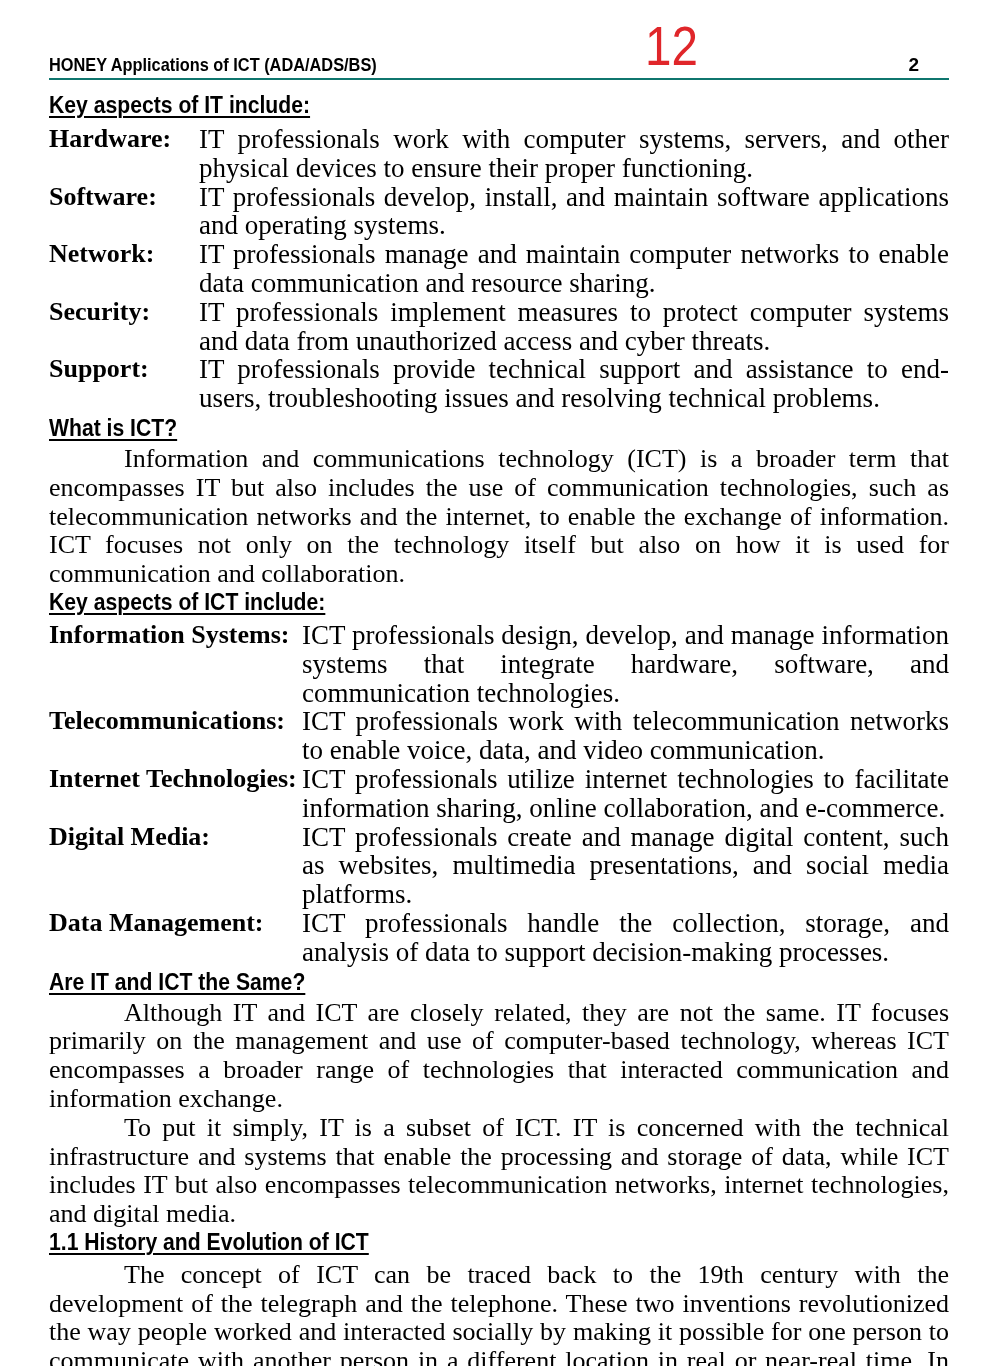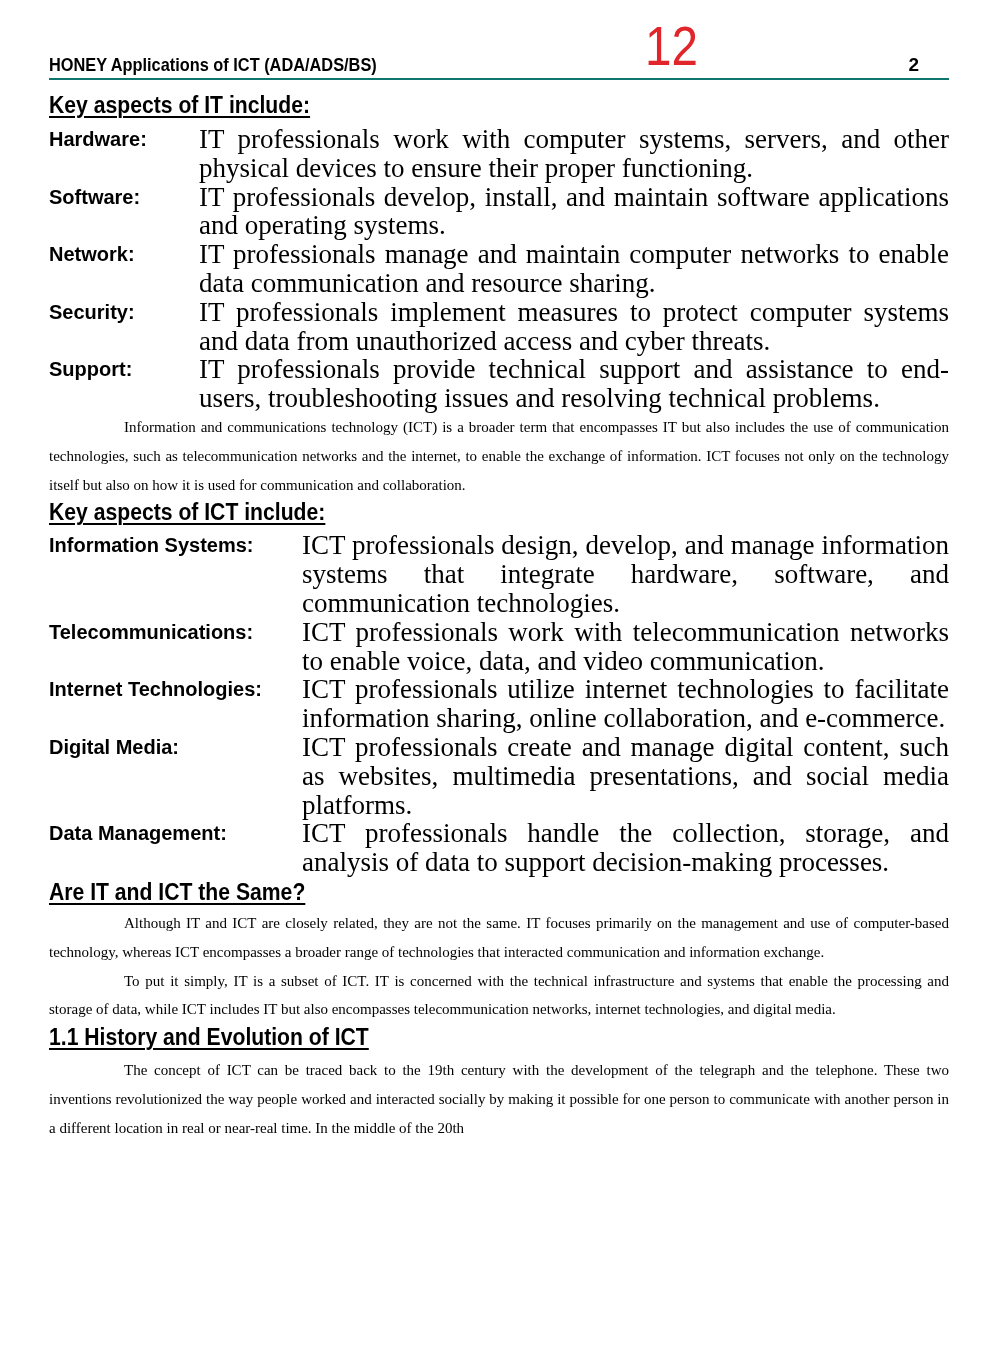--- a/index.html
+++ b/index.html
@@ -4,26 +4,26 @@
 <style>
   html, body { margin: 0; padding: 0; background: #ffffff; }
   body { width: 997px; height: 1366px; position: relative; overflow: hidden; color: #000; }
   .page { position: absolute; left: 49px; top: 0; width: 900px; }
   .header { position: relative; height: 78px; border-bottom: 2px solid #0f766e; }
   .header .title { position: absolute; left: 0; bottom: 2px; font-family: "Liberation Sans", sans-serif; font-size: 19px; font-weight: bold; transform: scaleX(0.86); transform-origin: left bottom; white-space: nowrap; }
   .header .big-num { position: absolute; left: 596px; top: 18px; font-family: "Liberation Sans", sans-serif; font-size: 56px; color: #e0262a; transform: scaleX(0.85); transform-origin: left top; line-height: 1; }
   .header .pnum { position: absolute; right: 30px; bottom: 2px; font-family: "Liberation Sans", sans-serif; font-size: 19px; font-weight: bold; }
   h2 { margin: 0; font-family: "Liberation Sans", sans-serif; font-weight: bold; font-size: 23px; line-height: 27px; display: inline-block; transform: scaleX(0.92); transform-origin: left; text-decoration: underline; text-decoration-thickness: 2px; text-underline-offset: 3px; }
   .hwrap { height: 30px; }
-  .body-text { font-family: "Liberation Serif", serif; font-size: 15px; line-height: 28.8px; text-align: justify; }
+  .body-text { font-family: "Liberation Serif", serif; font-size: 26px; line-height: 28.8px; text-align: justify; }
   .para { text-indent: 75px; margin: 0; text-align: justify; }
   .deflist { display: grid; margin: 0; }
   .deflist.it { grid-template-columns: 150px 750px; }
   .deflist.ict { grid-template-columns: 253px 647px; }
-  .term { font-weight: bold; font-family: Liberation Sans, sans-serif; font-size: 20px; line-height: 28.8px; }
+  .term { font-weight: bold; font-family: Liberation Serif, serif; font-size: 26px; line-height: 28.8px; }
   .def { font-family: "Liberation Serif", serif; font-size: 27px; line-height: 28.8px; text-align: justify; }
 </style>
 </head>
 <body>
 
 <div class="page">
   <div class="header">
     <span class="title">HONEY Applications of ICT (ADA/ADS/BS)</span>
     <span class="big-num">12</span>
     <span class="pnum">2</span>
@@ -36,20 +36,21 @@
     <div class="term">Software:</div>
     <div class="def">IT professionals develop, install, and maintain software applications and operating systems.</div>
     <div class="term">Network:</div>
     <div class="def">IT professionals manage and maintain computer networks to enable data communication and resource sharing.</div>
     <div class="term">Security:</div>
     <div class="def">IT professionals implement measures to protect computer systems and data from unauthorized access and cyber threats.</div>
     <div class="term">Support:</div>
     <div class="def">IT professionals provide technical support and assistance to end-users, troubleshooting issues and resolving technical problems.</div>
   </div>
 
+  <div class="hwrap" style="margin-top:2px;"><h2>What is ICT?</h2></div>
   <div class="body-text">
     <p class="para">Information and communications technology (ICT) is a broader term that encompasses IT but also includes the use of communication technologies, such as telecommunication networks and the internet, to enable the exchange of information. ICT focuses not only on the technology itself but also on how it is used for communication and collaboration.</p>
   </div>
 
   <div class="hwrap"><h2>Key aspects of ICT include:</h2></div>
   <div class="deflist ict" style="margin-top:2px;">
     <div class="term">Information Systems:</div>
     <div class="def">ICT professionals design, develop, and manage information systems that integrate hardware, software, and communication technologies.</div>
     <div class="term">Telecommunications:</div>
     <div class="def">ICT professionals work with telecommunication networks to enable voice, data, and video communication.</div>

